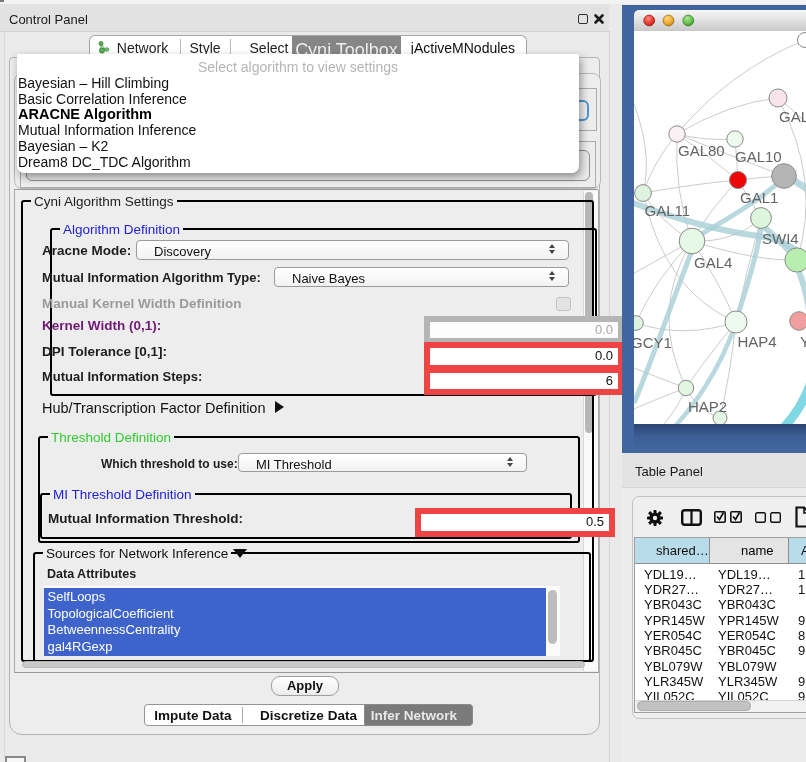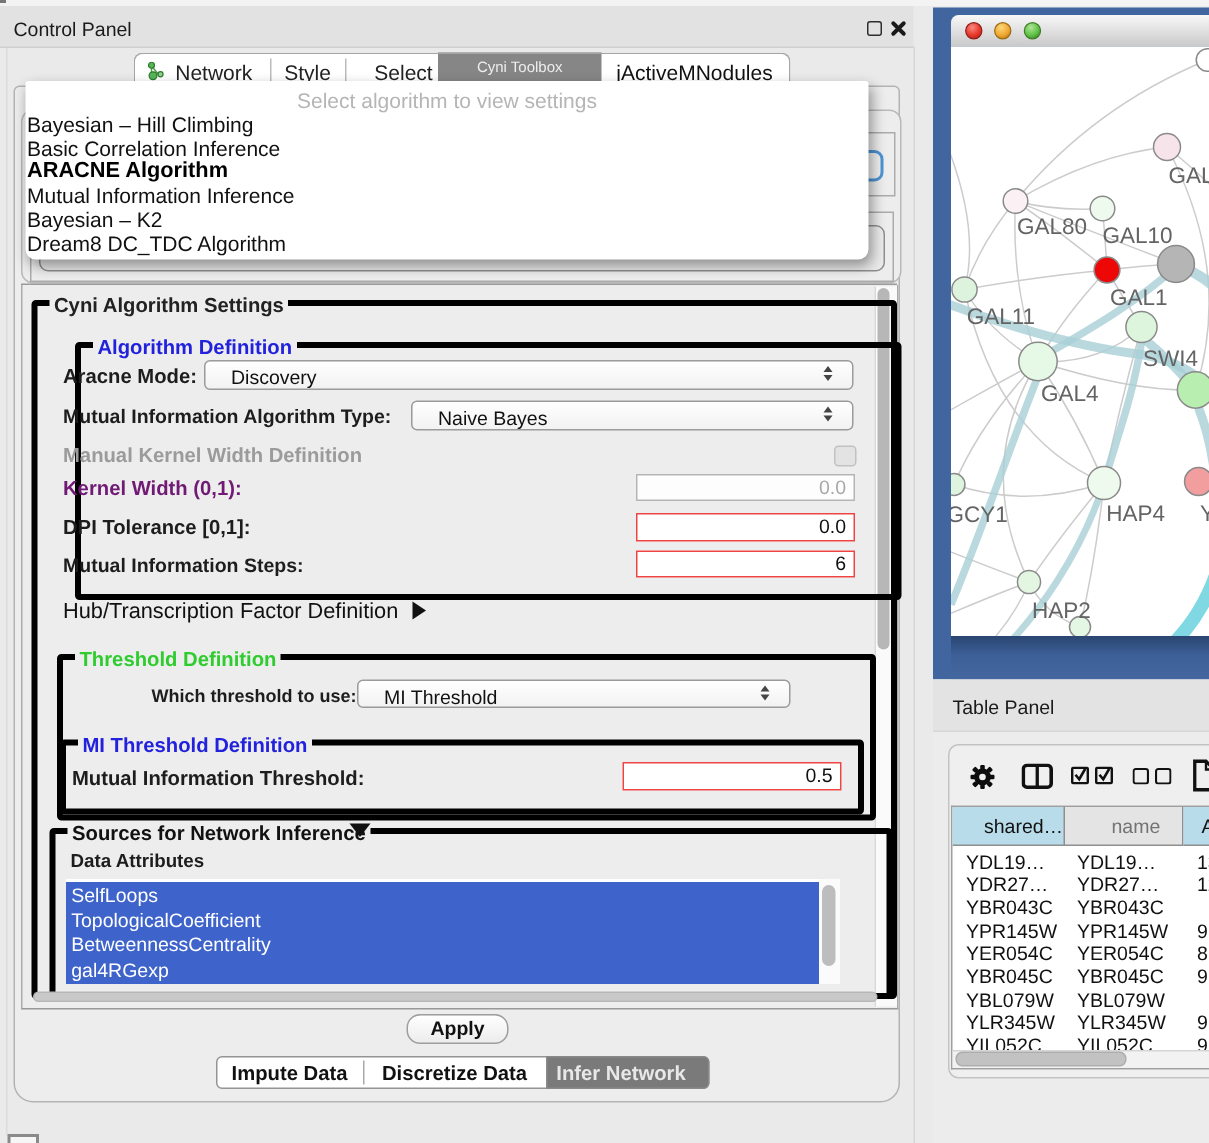--- a/index.html
+++ b/index.html
@@ -1,27 +1,27 @@
 <!DOCTYPE html>
 <html><head><meta charset="utf-8">
 <style>
   html,body{margin:0;padding:0;}
   body{width:806px;height:762px;position:relative;overflow:hidden;
        font-family:"Liberation Sans",sans-serif;background:#eaeaea;
        -webkit-font-smoothing:antialiased;}
   .abs{position:absolute;}
   .lbl{font-size:13px;font-weight:bold;color:#1d1d1d;}
-  .grp{position:absolute;border:4px solid #000000;border-radius:3px;font-weight:bold;}
+  .grp{position:absolute;border:2px solid #000000;border-radius:3px;}
   .grp>span{position:absolute;top:-8px;left:8px;background:#ededed;padding:0 3px;font-size:13.5px;white-space:nowrap;}
   .combo{position:absolute;background:linear-gradient(#ffffff,#f2f2f2);border:1px solid #9b9b9b;border-radius:4px;}
   .combo .ctext{position:absolute;left:17px;top:2.5px;font-size:13px;color:#111;}
   .spin{position:absolute;right:12px;top:3px;width:7px;}
   .tri-up{width:0;height:0;border-left:3.5px solid transparent;border-right:3.5px solid transparent;border-bottom:4.5px solid #444;margin-bottom:2px;}
   .tri-dn{width:0;height:0;border-left:3.5px solid transparent;border-right:3.5px solid transparent;border-top:4.5px solid #444;}
-  .field{position:absolute;background:#fff;border:1px solid #ef4444;font-size:13px;color:#111;text-align:right;padding-right:5px;}
+  .field{position:absolute;background:#fff;border:6px solid #ef4444;font-size:13px;color:#111;text-align:right;padding-right:5px;padding-left:44px;}
 </style></head>
 <body>
 
 <div class="abs" style="left:0;top:0;width:806px;height:4px;background:#f3f3f3;"></div>
 <div class="abs" style="left:0;top:0;width:4px;height:2px;background:#777;"></div>
 
 <div class="abs" style="left:4px;top:31px;width:1px;height:726px;background:#dcdcdc;"></div>
 <div class="abs" style="left:609px;top:31px;width:1px;height:731px;background:#d6d6d6;"></div>
 
 <div class="abs" style="left:0;top:4px;width:609px;height:27px;background:#e2e2e2;border-bottom:1px solid #d0d0d0;"></div>
@@ -37,21 +37,21 @@
 <div class="abs" style="left:230px;top:39px;width:1px;height:15px;background:#bbb;"></div>
 <svg class="abs" style="left:98px;top:41px;" width="12" height="13" viewBox="0 0 12 13">
   <path d="M3 3 L8 9 M3 3 L3 9" stroke="#4f9e4f" stroke-width="1"></path>
   <circle cx="3" cy="2.5" r="2" fill="#57b457" stroke="#2d7a2d" stroke-width="0.8"></circle>
   <circle cx="4" cy="9.5" r="2.6" fill="#57b457" stroke="#2d7a2d" stroke-width="0.8"></circle>
   <circle cx="9" cy="8.5" r="1.7" fill="#8fd08f" stroke="#2d7a2d" stroke-width="0.8"></circle>
 </svg>
 <div class="abs" style="left:109px;top:40px;width:67px;text-align:center;font-size:14px;color:#222;">Network</div>
 <div class="abs" style="left:180px;top:40px;width:50px;text-align:center;font-size:14px;color:#222;">Style</div>
 <div class="abs" style="left:230px;top:40px;width:78px;text-align:center;font-size:14px;color:#222;">Select</div>
-<div class="abs" style="left:292px;top:40px;width:109px;text-align:center;font-size:10px;color:#ededed;">Cyni Toolbox</div>
+<div class="abs" style="left:292px;top:40px;width:109px;text-align:center;font-size:18px;color:#ededed;">Cyni Toolbox</div>
 <div class="abs" style="left:401px;top:40px;width:124px;text-align:center;font-size:14px;color:#111;">jActiveMNodules</div>
 
 <div class="abs" style="left:9px;top:57px;width:589px;height:676px;background:#ededed;border:1px solid #b3b3b3;border-radius:4px 4px 13px 13px;"></div>
 
 <div class="abs" style="left:14px;top:73px;width:585px;height:114px;background:#ededed;border:1px solid #b9b9b9;border-radius:8px;"></div>
 <div class="abs" style="left:20px;top:88px;width:575px;height:41px;border:1px solid #ababab;"></div>
 <div class="abs" style="left:26px;top:100px;width:559px;height:17px;border:2.5px solid #4e94d4;border-radius:6px;background:#f1f1f1;"></div>
 <div class="abs" style="left:20px;top:141px;width:574px;height:45px;border:1px solid #ababab;"></div>
 <div class="abs" style="left:26px;top:150px;width:562px;height:29px;border:1.5px solid #8f8f8f;border-radius:6px;background:#ebebeb;"></div>
 
@@ -135,21 +135,21 @@
 </div>
 
 <div class="abs" style="left:22px;top:660.5px;width:563px;height:7.5px;background:#c9c9c9;border:1px solid #b7b7b7;border-radius:5px;box-sizing:border-box;"></div>
 
 <div class="abs" style="left:271px;top:676px;width:66px;height:18px;background:linear-gradient(#ffffff,#ececec);border:1px solid #9e9e9e;border-radius:9px;text-align:center;font-size:13px;color:#111;line-height:18px;font-weight:bold;">Apply</div>
 
 <div class="abs" style="left:144px;top:704px;width:329px;height:22px;background:#fff;border:1px solid #949494;border-radius:4px;box-sizing:border-box;"></div>
 <div class="abs" style="left:364px;top:704px;width:109px;height:22px;background:#7a7a7a;border:1px solid #8a8a8a;border-radius:0 4px 4px 0;box-sizing:border-box;"></div>
 <div class="abs" style="left:242px;top:707px;width:1px;height:16px;background:#aaa;"></div>
 <div class="abs" style="left:144px;top:708px;width:98px;text-align:center;font-size:13.5px;font-weight:bold;color:#111;">Impute Data</div>
-<div class="abs" style="left:242px;top:708px;width:122px;text-align:center;font-size:13.5px;font-weight:bold;color:#111;">Discretize Data</div>
+<div class="abs" style="left:242px;top:708px;width:133px;text-align:center;font-size:13.5px;font-weight:bold;color:#111;">Discretize Data</div>
 <div class="abs" style="left:364px;top:708px;width:100px;text-align:center;font-size:13.5px;font-weight:bold;color:#e8e8e8;">Infer Network</div>
 
 <div class="abs" style="left:5px;top:756px;width:17px;height:10px;background:#f6f6f6;border:2px solid #8a8a8a;"></div>
 
 <div class="abs" style="left:17px;top:54px;width:562px;height:119px;background:#fff;border-radius:2px 2px 7px 7px;box-shadow:2px 4px 9px rgba(0,0,0,0.4);"></div>
 <div class="abs" style="left:17px;top:59px;width:562px;text-align:center;font-size:14px;color:#b5b5b5;">Select algorithm to view settings</div>
 <div class="abs" style="left:18px;top:75px;font-size:14px;color:#111;">Bayesian – Hill Climbing</div>
 <div class="abs" style="left:18px;top:90.7px;font-size:14px;color:#111;">Basic Correlation Inference</div>
 <div class="abs" style="left:18px;top:106.4px;font-size:14.5px;font-weight:bold;color:#000;">ARACNE Algorithm</div>
 <div class="abs" style="left:18px;top:122.1px;font-size:14px;color:#111;">Mutual Information Inference</div>
@@ -298,20 +298,20 @@
 <svg class="abs" style="left:795px;top:506px;" width="16" height="22" viewBox="0 0 16 22">
   <path d="M1.5 1.5 L9 1.5 L14.5 7 L14.5 20.5 L1.5 20.5 Z" fill="none" stroke="#111" stroke-width="2.2"></path>
   <path d="M9 1.5 L9 7 L14.5 7" fill="none" stroke="#111" stroke-width="1.6"></path>
 </svg>
 
 <div class="abs" style="left:634px;top:537px;width:172px;height:174px;background:#fff;border:1px solid #9f9f9f;border-right:none;overflow:hidden;">
   <div class="abs" style="left:0;top:0;width:74px;height:25px;background:#b9dcea;border-right:1px solid #8f8f8f;border-bottom:1px solid #8f8f8f;"></div>
   <div class="abs" style="left:75px;top:0;width:78px;height:25px;background:#e4e4e4;border-right:1px solid #8f8f8f;border-bottom:1px solid #8f8f8f;"></div>
   <div class="abs" style="left:154px;top:0;width:18px;height:25px;background:#b9dcea;border-bottom:1px solid #8f8f8f;"></div>
   <div class="abs" style="left:21px;top:5px;font-size:13px;color:#111;">shared…</div>
-  <div class="abs" style="left:106px;top:5px;font-size:13px;color:#737373;">name</div>
+  <div class="abs" style="left:106px;top:5px;font-size:13px;color:#000000;">name</div>
   <div class="abs" style="left:166px;top:5px;font-size:13px;color:#111;">A</div>
   <div class="abs" style="left:9px;top:28.5px;font-size:13px;color:#111;line-height:15.35px;">YDL19…<br>YDR27…<br>YBR043C<br>YPR145W<br>YER054C<br>YBR045C<br>YBL079W<br>YLR345W<br>YIL052C</div>
   <div class="abs" style="left:83px;top:28.5px;font-size:13px;color:#111;line-height:15.35px;">YDL19…<br>YDR27…<br>YBR043C<br>YPR145W<br>YER054C<br>YBR045C<br>YBL079W<br>YLR345W<br>YIL052C</div>
   <div class="abs" style="left:163px;top:28.5px;font-size:13px;color:#111;line-height:15.35px;">13<br>12<br>&nbsp;<br>9.<br>8.<br>9.<br>&nbsp;<br>9.<br>9.</div>
   <div class="abs" style="left:0;top:162px;width:172px;height:12px;background:#f2f2f2;border-top:1px solid #d5d5d5;"></div>
   <div class="abs" style="left:2px;top:163px;width:112px;height:8px;background:#c2c2c2;border:1px solid #adadad;border-radius:4.5px;"></div>
 </div>
 
 </body></html>

